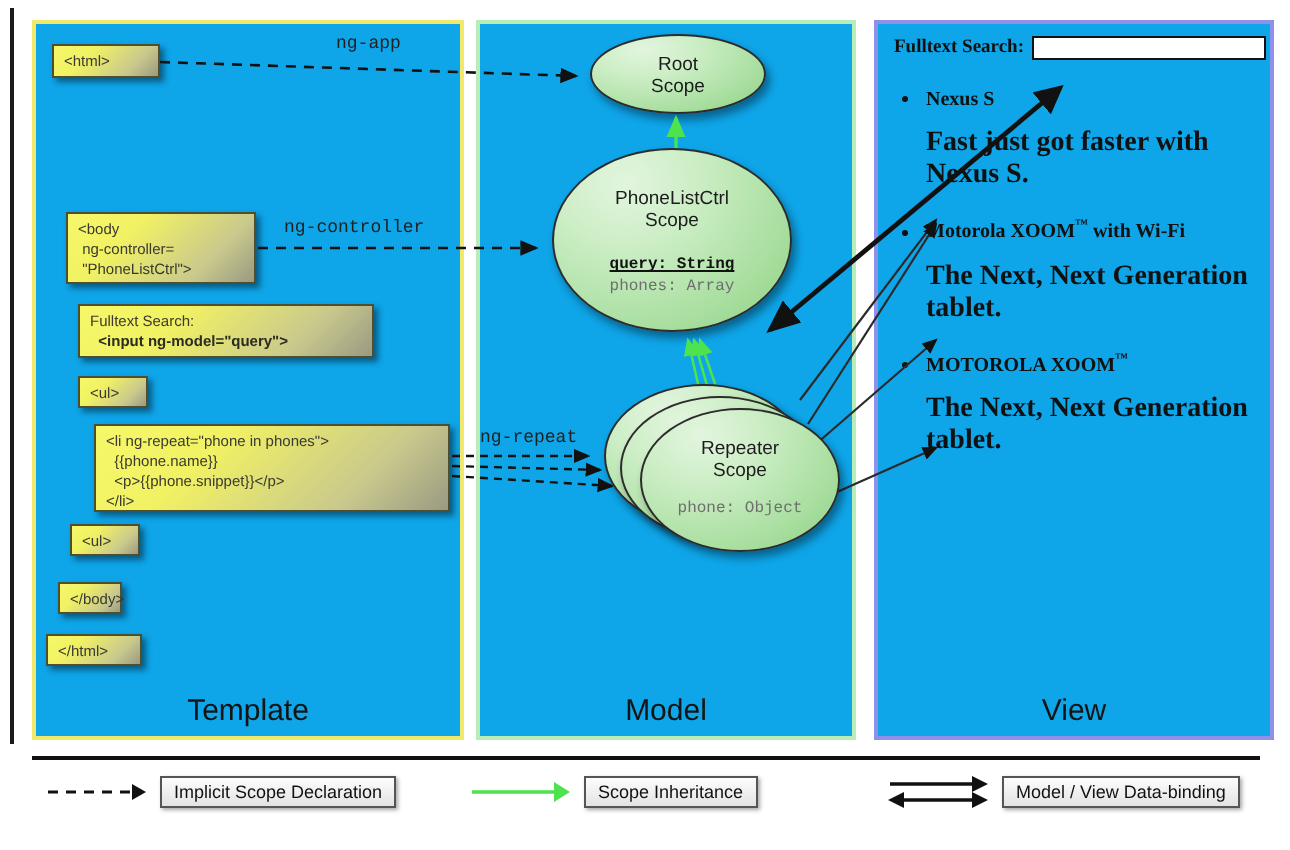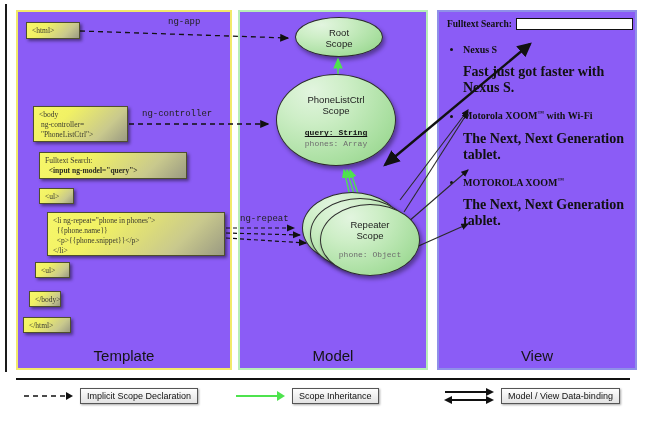--- a/index.html
+++ b/index.html
@@ -24,21 +24,21 @@
     width: 2px;
     height: 368px;
     background: #1a1a1a;
   }
 
   
   .panel {
     position: absolute;
     top: 10px;
     height: 360px;
-    background: #8b5cf6;
+    background: #0ea5e9;
     box-sizing: border-box;
     border-width: 2px;
     border-style: solid;
   }
   .panel-template { left: 16px;  width: 216px; border-color: #f2e96a; }
   .panel-model    { left: 238px; width: 190px; border-color: #b8edb8; }
   .panel-view     { left: 437px; width: 200px; border-color: #8f90e8; }
 
   .panel-title {
     position: absolute;
@@ -51,21 +51,21 @@
     font-family: "Liberation Sans", sans-serif;
   }
 
   
   .codebox {
     position: absolute;
     box-sizing: border-box;
     border: 1px solid #4f4f2d;
     background: linear-gradient(135deg, #f7f76a 0%, #f1f164 32%, #c9c98d 74%, #9a9a82 100%);
     box-shadow: 2px 2px 3px rgba(0,0,0,0.45);
-    font-family: Liberation Serif, serif;
+    font-family: Liberation Sans, sans-serif;
     font-size: 7.5px;
     line-height: 1.32;
     color: #3a3a30;
     padding: 3px 5px;
     white-space: pre;
     letter-spacing: 0px;
   }
   .codebox b { font-weight: bold; color: #2b2b22; }
 
   

